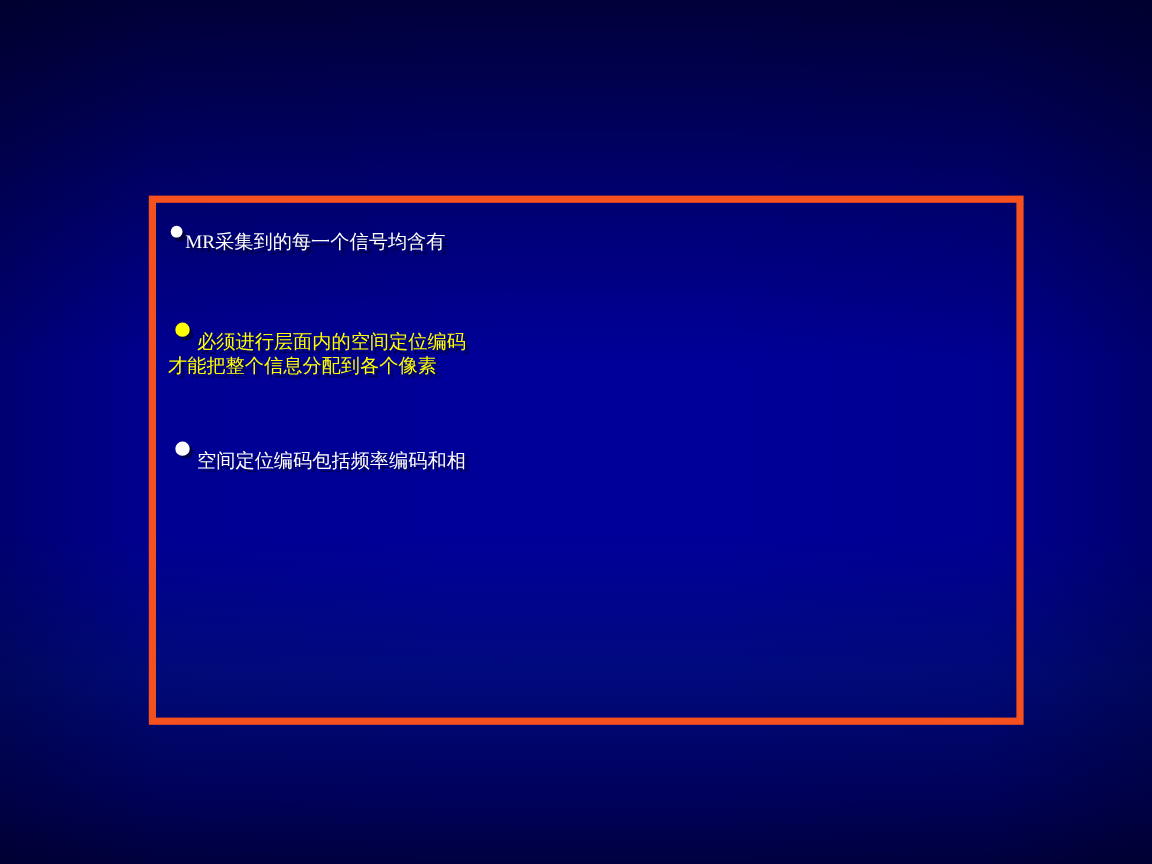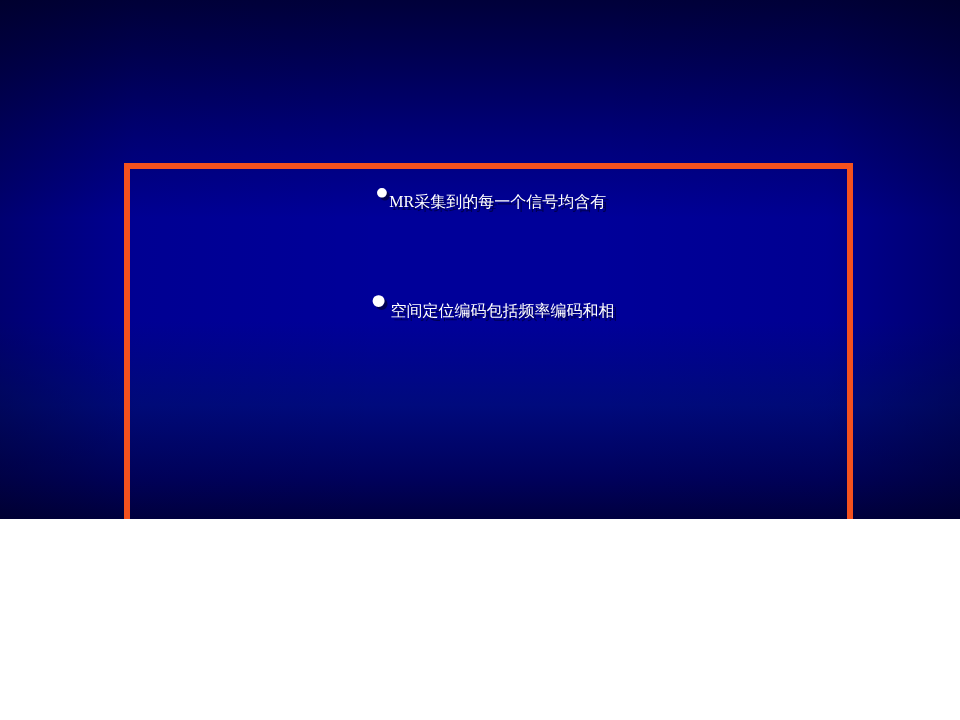--- a/index.html
+++ b/index.html
@@ -10,33 +10,32 @@
     width: 960px;
     height: 720px;
     overflow: hidden;
     font-family: "DejaVu Sans", sans-serif;
   }
 
   
   #slide {
     position: relative;
     width: 960px;
-    height: 519px;
+    height: 720px;
     background:
       linear-gradient(to bottom,
         #00003a 0%,
         #000055 12%,
         #000077 26%,
         #000099 42%,
         #000099 62%,
         #000a7d 78%,
         #00015c 92%,
         #000040 100%);
     overflow: hidden;
-    text-align: center;
   }
 
   
   #slide-vignette {
     position: absolute;
     inset: 0;
     background:
       linear-gradient(to right,
         rgba(0,0,20,0.30) 0%,
         rgba(0,0,20,0.05) 14%,
@@ -117,20 +116,24 @@
 
   <div id="content-box">
     <div id="bullet-list">
 
       <div class="bullet-item">
         <div class="line white"><span class="dot serif-lead">•</span><span class="serif-lead">MR</span><span class="cjk">采集到的每一个信号均含有</span></div>
       </div>
 
       <div class="gap"></div>
 
+      <div class="bullet-item">
+        <div class="line yellow"><span class="dot cjk">•</span><span class="cjk">必须进行层面内的空间定位编码</span></div>
+        <div class="line yellow cjk indent-hang">才能把整个信息分配到各个像素</div>
+      </div>
 
       <div class="gap"></div>
 
       <div class="bullet-item">
         <div class="line white"><span class="dot cjk">•</span><span class="cjk">空间定位编码包括频率编码和相</span></div>
       </div>
 
     </div>
   </div>
 

